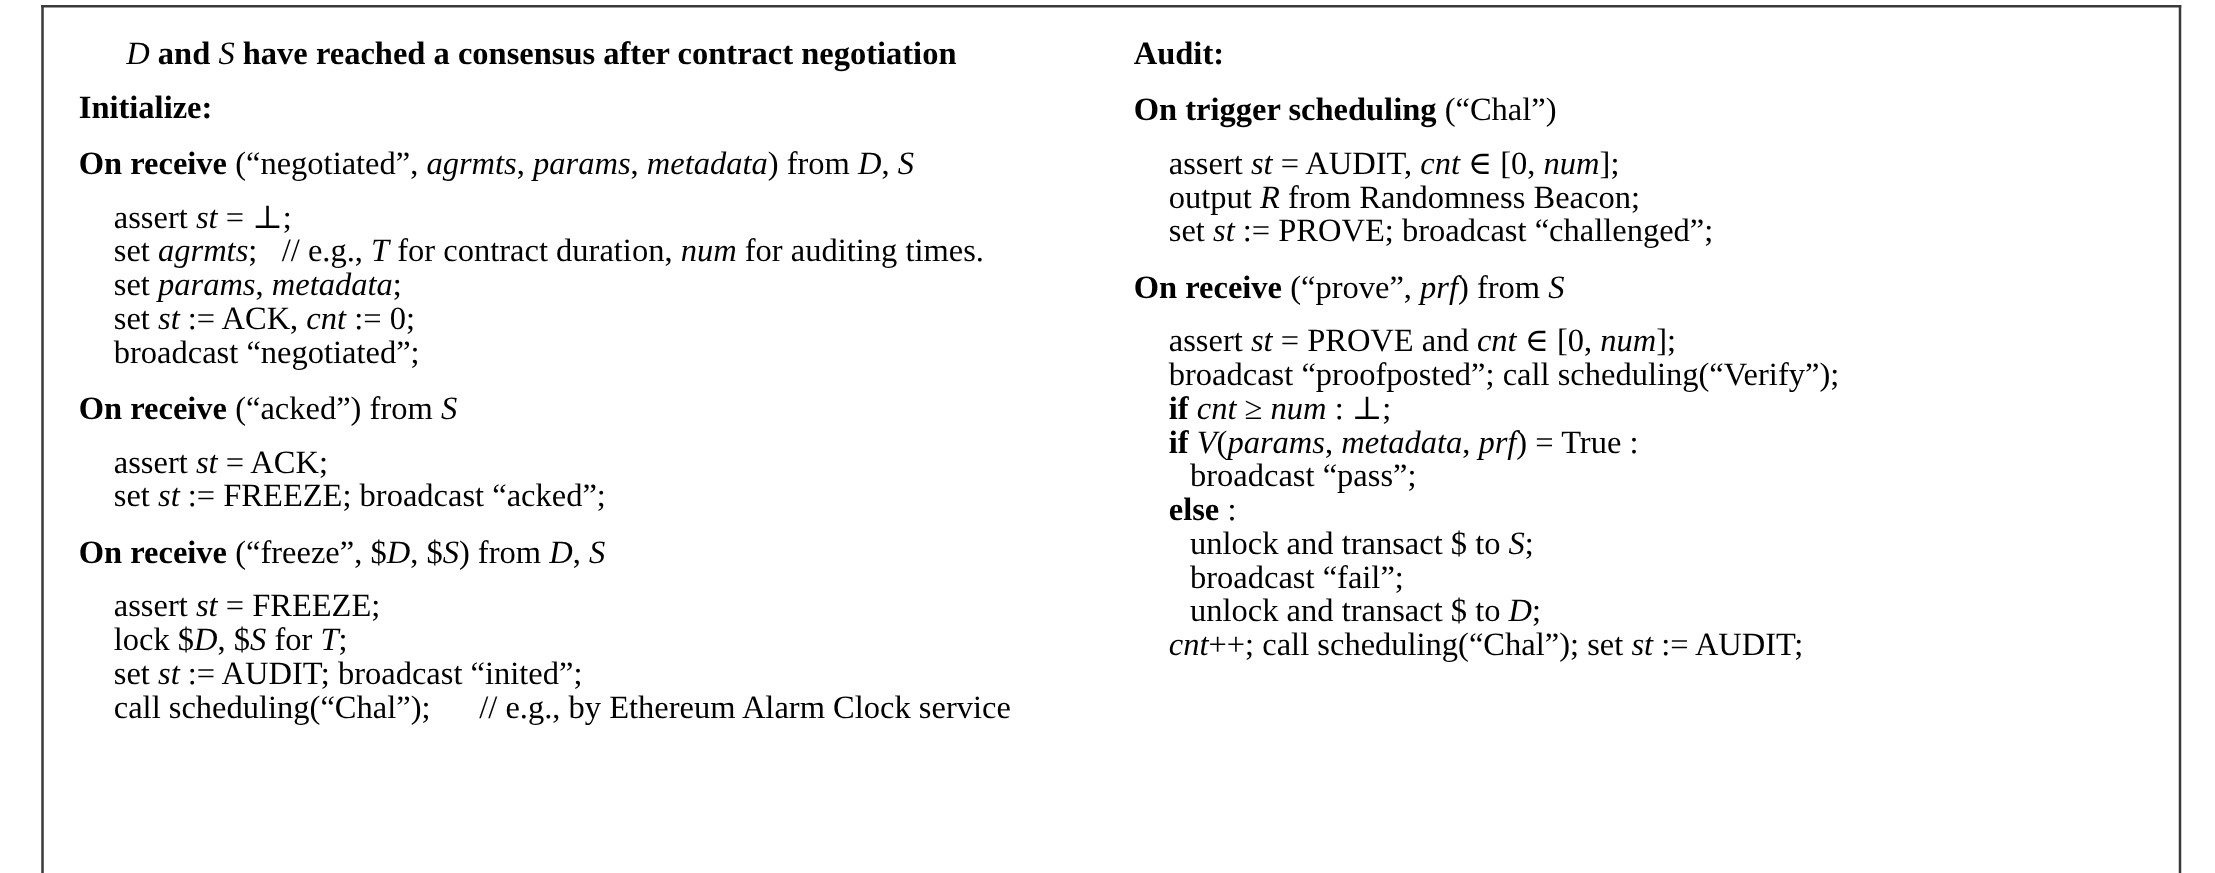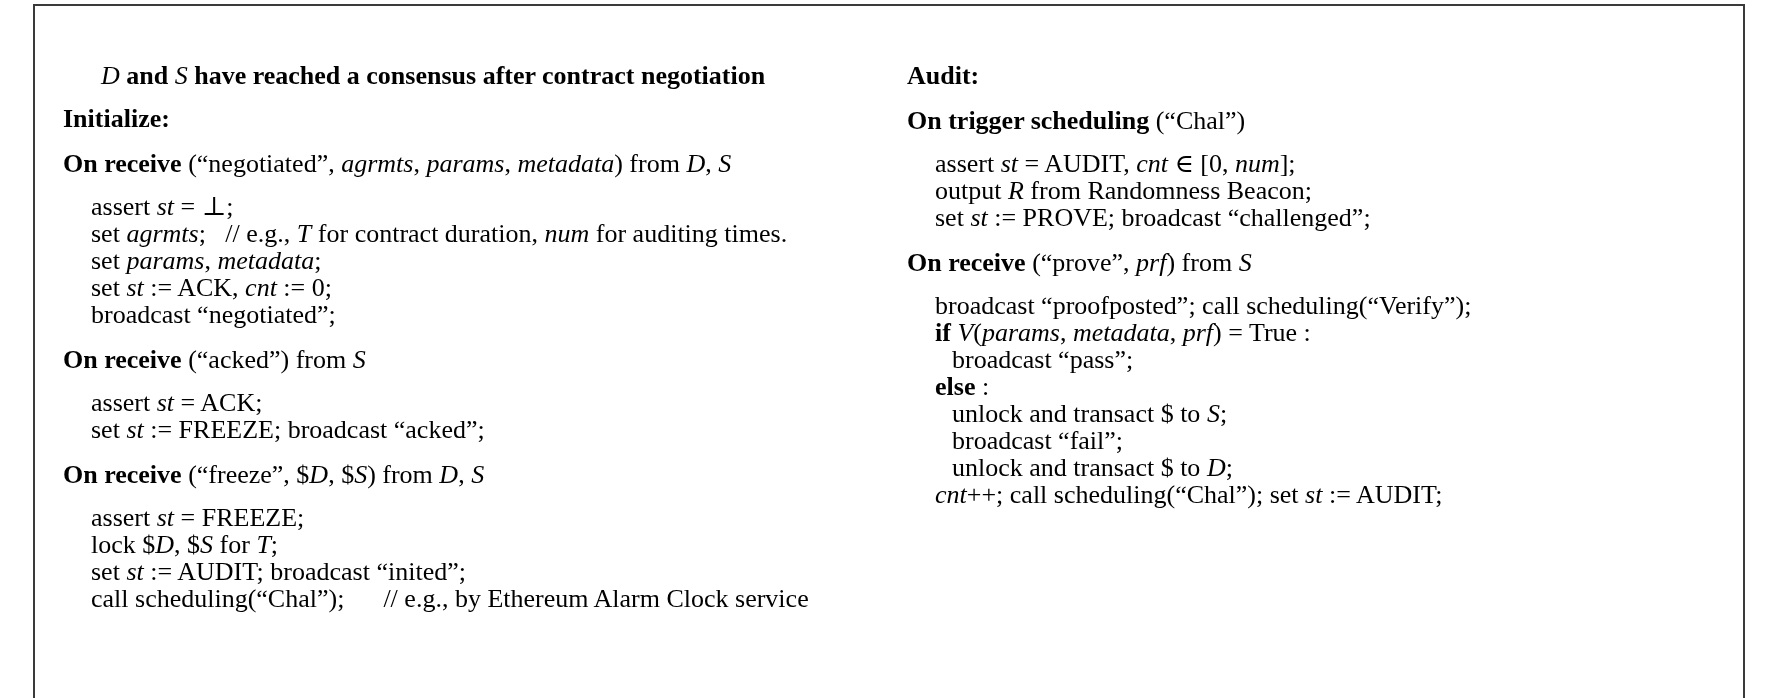--- a/index.html
+++ b/index.html
@@ -15,21 +15,21 @@
     position: absolute;
     left: 33px; top: 4px;
     width: 1712px; height: 790px;
     box-sizing: border-box;
     border: 2px solid #3a3a3a;
     border-bottom: none;
     background: #ffffff;
   }
   .col {
     position: absolute;
-    top: 56px;
+    top: 23px;
   }
   .col-left  { left: 28px; }
   .col-right { left: 872px; }
   .item {
     white-space: pre;
     line-height: 27px;
   }
   .item-title   { margin: 0 0 16px 0; text-indent: 38px; }
   .item-heading { margin: 0 0 18px 0; }
   .item-header  { margin: 18px 0 16px 0; }
@@ -64,21 +64,23 @@
         <div class="item item-line indent-1"><span class="seg-r">set </span><span class="seg-i">st</span><span class="seg-r"> := AUDIT; broadcast “inited”;</span></div>
         <div class="item item-line indent-1"><span class="seg-r">call scheduling(“Chal”);      // e.g., by Ethereum Alarm Clock service</span></div>
       </div>
     <div class="col col-right">
         <div class="item item-heading"><span class="seg-b">Audit:</span></div>
         <div class="item item-header"><span class="seg-b">On trigger scheduling</span><span class="seg-r"> (“Chal”)</span></div>
         <div class="item item-line indent-1"><span class="seg-r">assert </span><span class="seg-i">st</span><span class="seg-r"> = AUDIT, </span><span class="seg-i">cnt</span><span class="seg-r"> ∈ [0, </span><span class="seg-i">num</span><span class="seg-r">];</span></div>
         <div class="item item-line indent-1"><span class="seg-r">output </span><span class="seg-i">R</span><span class="seg-r"> from Randomness Beacon;</span></div>
         <div class="item item-line indent-1"><span class="seg-r">set </span><span class="seg-i">st</span><span class="seg-r"> := PROVE; broadcast “challenged”;</span></div>
         <div class="item item-header"><span class="seg-b">On receive</span><span class="seg-r"> (“prove”, </span><span class="seg-i">prf</span><span class="seg-r">) from </span><span class="seg-sc">S</span></div>
+        <div class="item item-line indent-1"><span class="seg-r">assert </span><span class="seg-i">st</span><span class="seg-r"> = PROVE and </span><span class="seg-i">cnt</span><span class="seg-r"> ∈ [0, </span><span class="seg-i">num</span><span class="seg-r">];</span></div>
         <div class="item item-line indent-1"><span class="seg-r">broadcast “proofposted”; call scheduling(“Verify”);</span></div>
+        <div class="item item-line indent-1"><span class="seg-b">if</span><span class="seg-r"> </span><span class="seg-i">cnt</span><span class="seg-r"> ≥ </span><span class="seg-i">num</span><span class="seg-r"> : ⊥;</span></div>
         <div class="item item-line indent-1"><span class="seg-b">if</span><span class="seg-r"> </span><span class="seg-i">V</span><span class="seg-r">(</span><span class="seg-i">params</span><span class="seg-r">, </span><span class="seg-i">metadata</span><span class="seg-r">, </span><span class="seg-i">prf</span><span class="seg-r">) = True :</span></div>
         <div class="item item-line indent-2"><span class="seg-r">broadcast “pass”;</span></div>
         <div class="item item-line indent-1"><span class="seg-b">else</span><span class="seg-r"> :</span></div>
         <div class="item item-line indent-2"><span class="seg-r">unlock and transact $ to </span><span class="seg-sc">S</span><span class="seg-r">;</span></div>
         <div class="item item-line indent-2"><span class="seg-r">broadcast “fail”;</span></div>
         <div class="item item-line indent-2"><span class="seg-r">unlock and transact $ to </span><span class="seg-sc">D</span><span class="seg-r">;</span></div>
         <div class="item item-line indent-1"><span class="seg-i">cnt</span><span class="seg-r">++; call scheduling(“Chal”); set </span><span class="seg-i">st</span><span class="seg-r"> := AUDIT;</span></div>
       </div>
   </div>
 </div>

